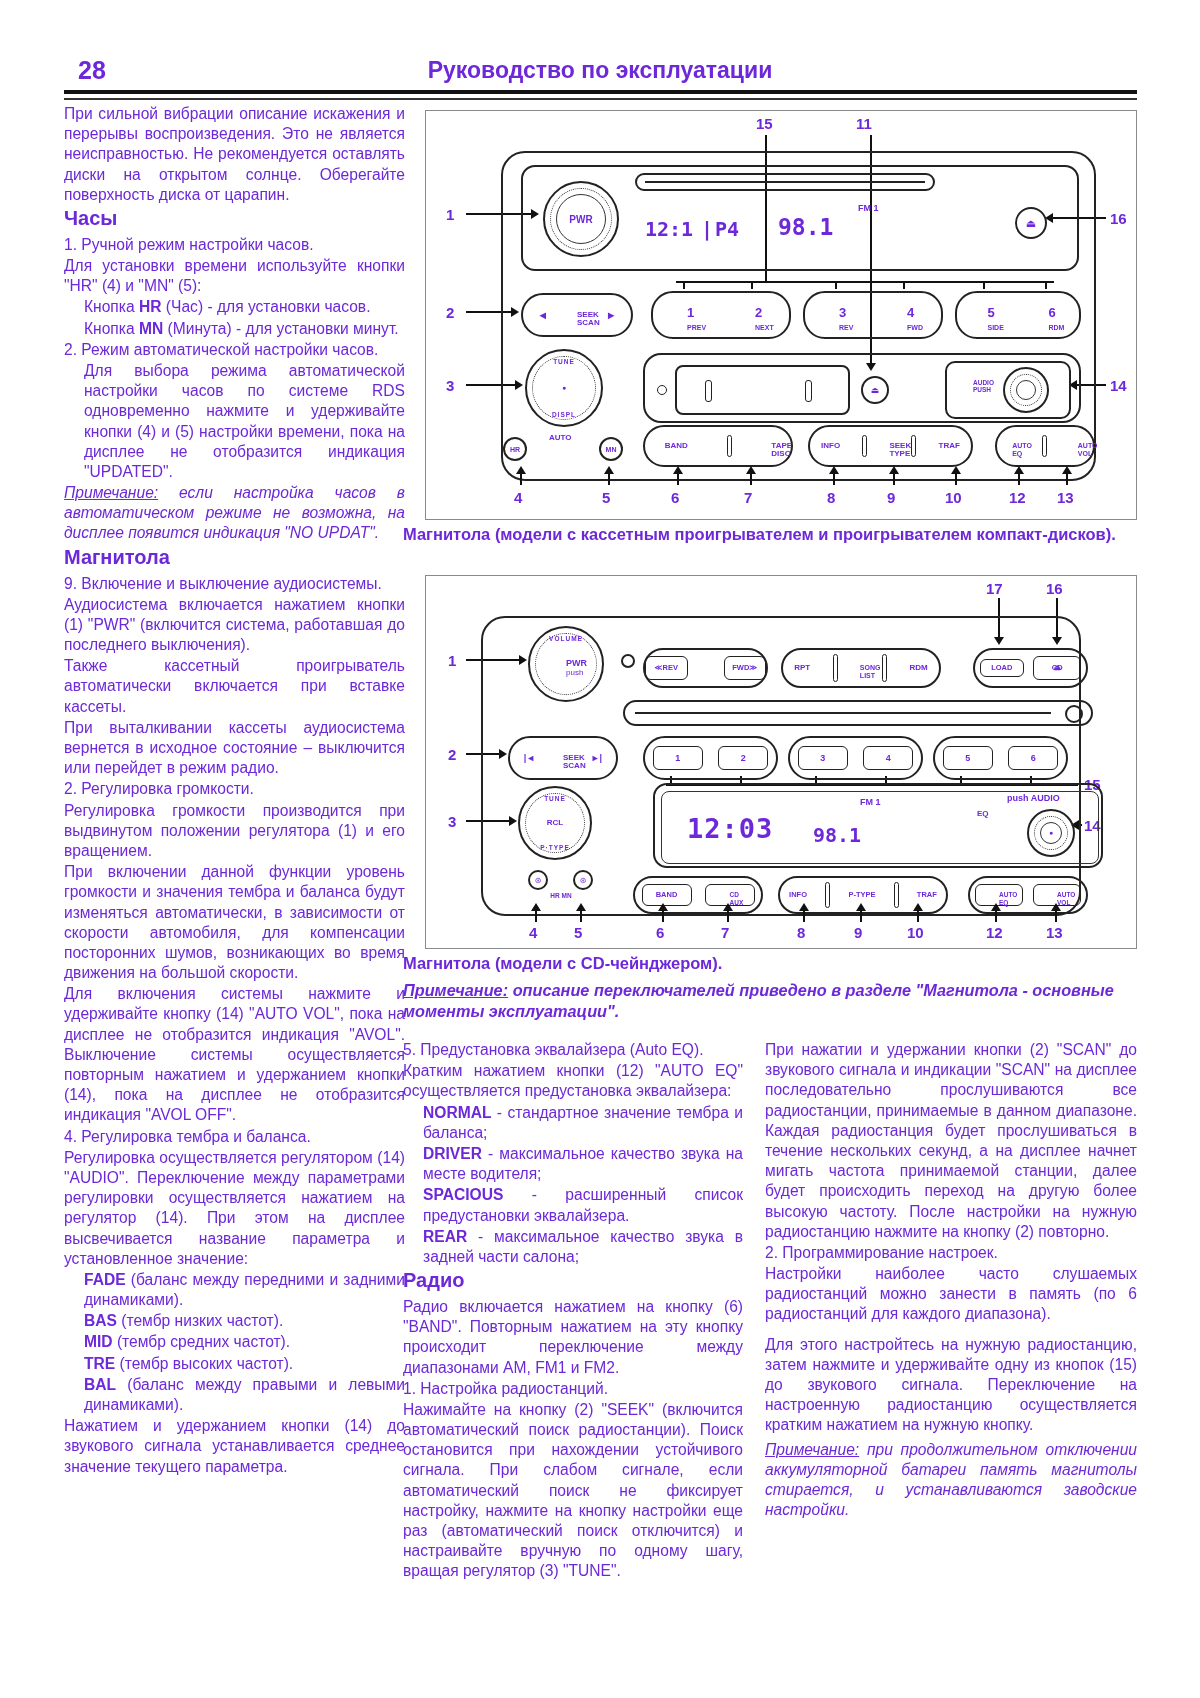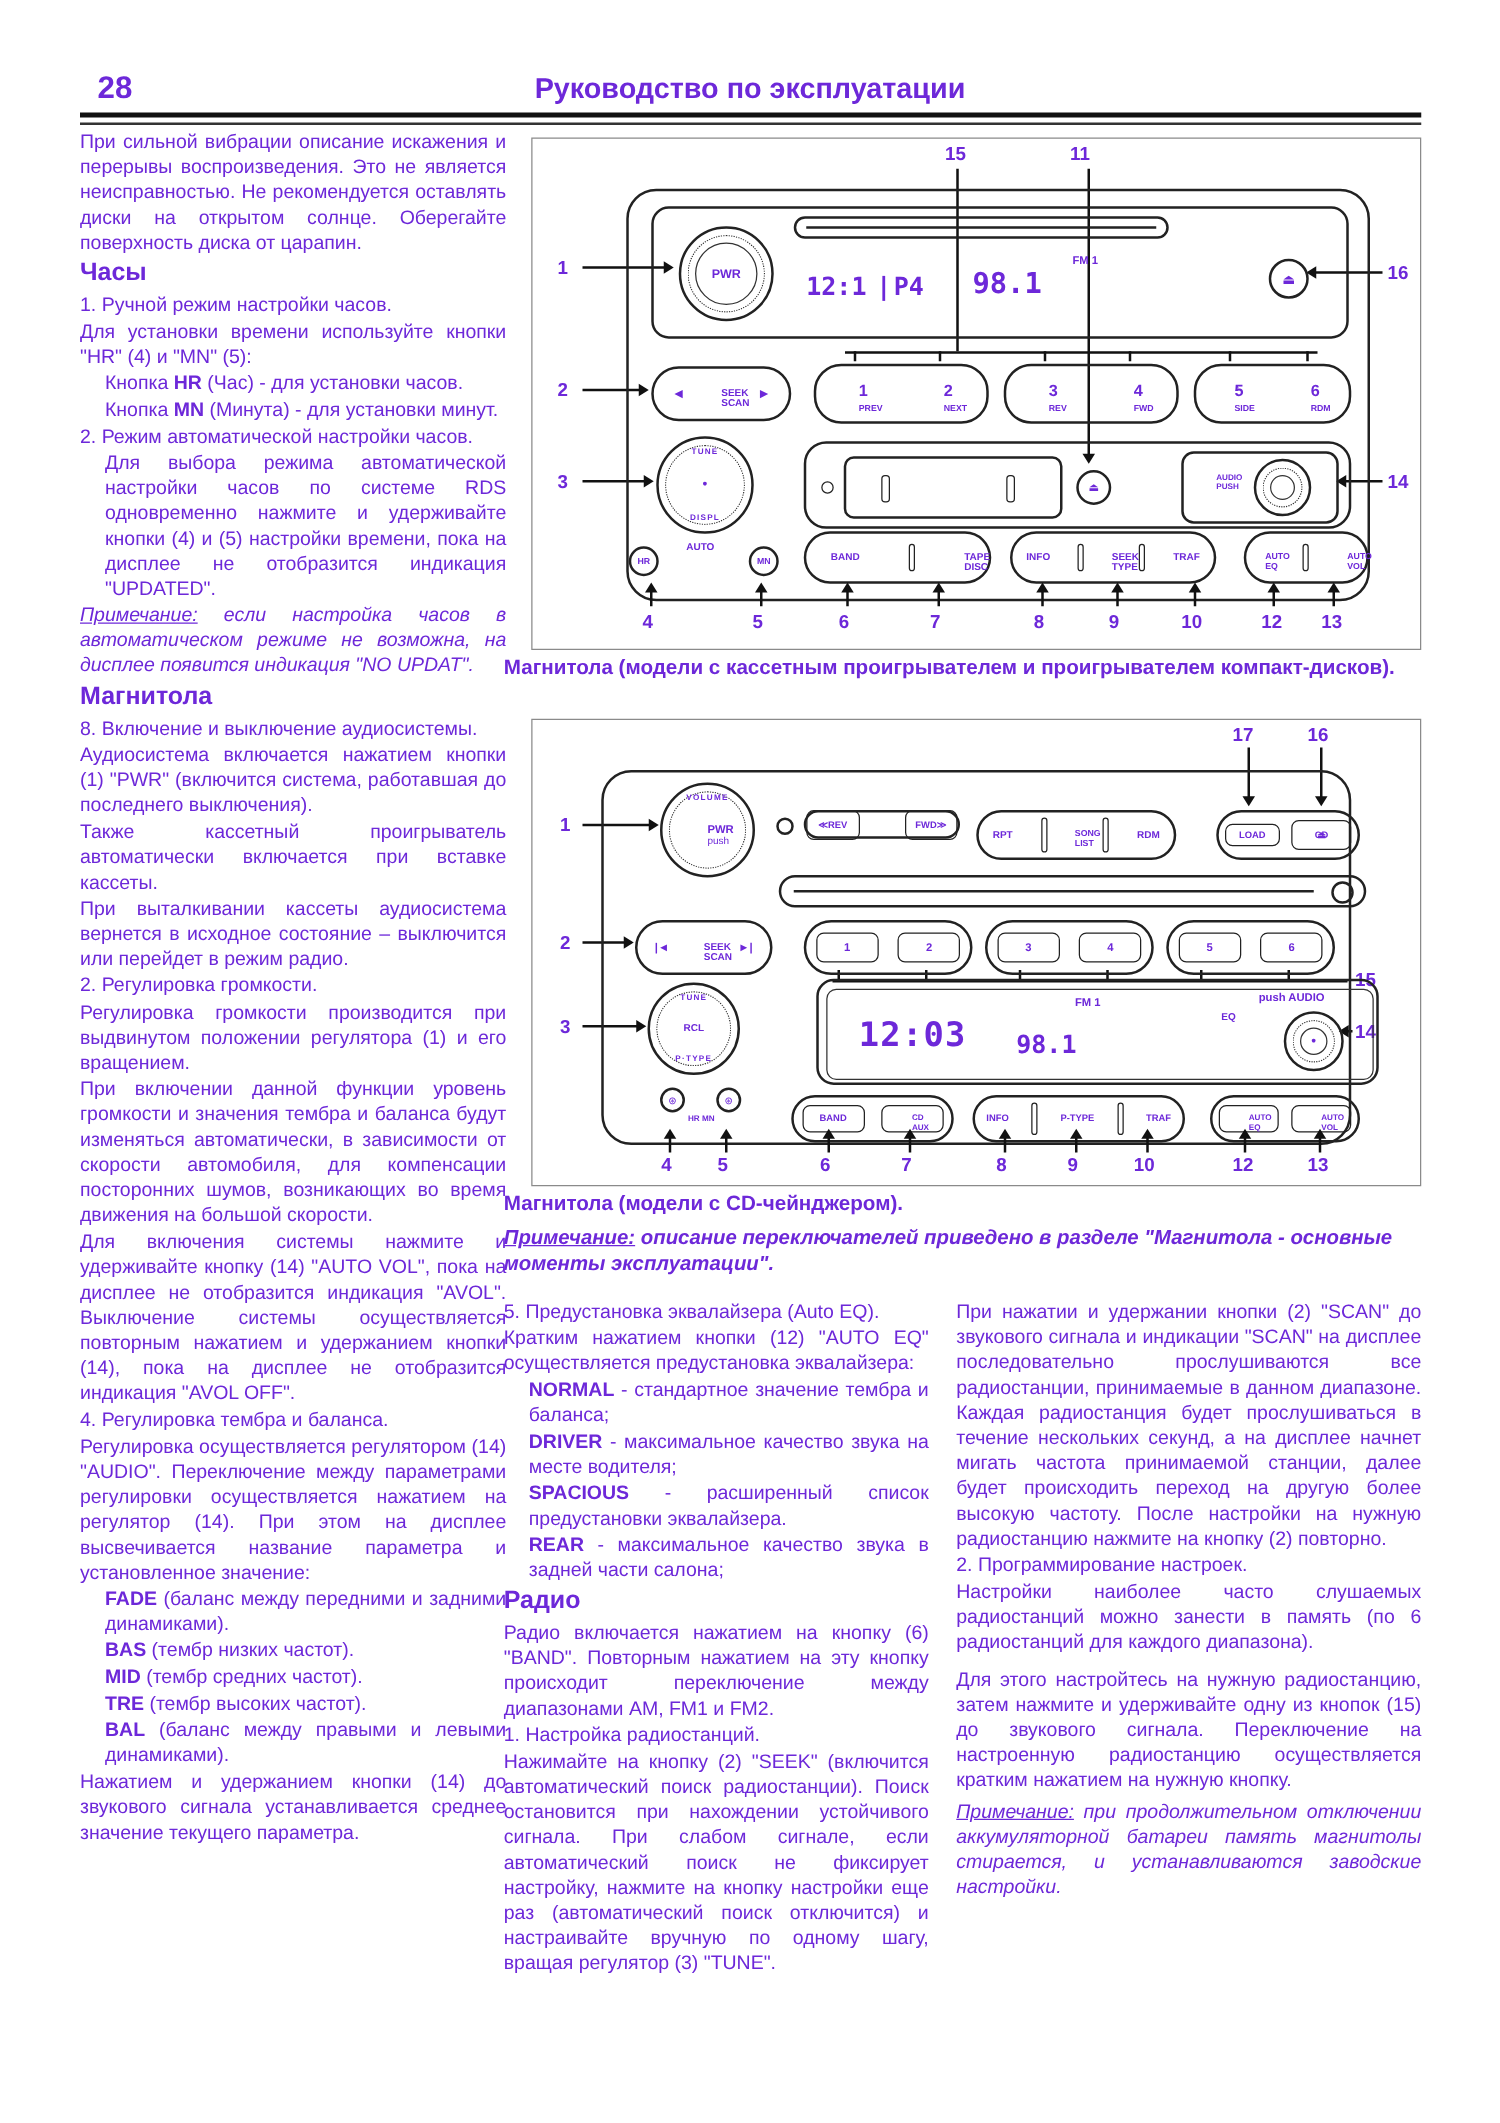--- a/index.html
+++ b/index.html
@@ -70,21 +70,21 @@
     <p class="p">При сильной вибрации описание искажения и перерывы воспроизведения. Это не является неисправностью. Не рекомендуется оставлять диски на открытом солнце. Оберегайте поверхность диска от царапин.</p>
     <h2>Часы</h2>
     <p class="p">1. Ручной режим настройки часов.</p>
     <p class="p">Для установки времени используйте кнопки "HR" (4) и "MN" (5):</p>
     <p class="p ind"><span>Кнопка </span><b>HR</b><span> (Час) - для установки часов.</span></p>
     <p class="p ind"><span>Кнопка </span><b>MN</b><span> (Минута) - для установки минут.</span></p>
     <p class="p">2. Режим автоматической настройки часов.</p>
     <p class="p ind">Для выбора режима автоматической настройки часов по системе RDS одновременно нажмите и удерживайте кнопки (4) и (5) настройки времени, пока на дисплее не отобразится индикация "UPDATED".</p>
     <p class="p note-p"><span class="u-it">Примечание:</span><span class="it"> если настройка часов в автоматическом режиме не возможна, на дисплее появится индикация "NO UPDAT".</span></p>
     <h2>Магнитола</h2>
-    <p class="p">8. Включение и выключение аудиосистемы.</p>
+    <p class="p">9. Включение и выключение аудиосистемы.</p>
     <p class="p">Аудиосистема включается нажатием кнопки (1) "PWR" (включится система, работавшая до последнего выключения).</p>
     <p class="p">Также кассетный проигрыватель автоматически включается при вставке кассеты.</p>
     <p class="p">При выталкивании кассеты аудиосистема вернется в исходное состояние – выключится или перейдет в режим радио.</p>
     <p class="p">2. Регулировка громкости.</p>
     <p class="p">Регулировка громкости производится при выдвинутом положении регулятора (1) и его вращением.</p>
     <p class="p">При включении данной функции уровень громкости и значения тембра и баланса будут изменяться автоматически, в зависимости от скорости автомобиля, для компенсации посторонних шумов, возникающих во время движения на большой скорости.</p>
     <p class="p">Для включения системы нажмите и удерживайте кнопку (14) "AUTO VOL", пока на дисплее не отобразится индикация "AVOL". Выключение системы осуществляется повторным нажатием и удержанием кнопки (14), пока на дисплее не отобразится индикация "AVOL OFF".</p>
     <p class="p">4. Регулировка тембра и баланса.</p>
     <p class="p">Регулировка осуществляется регулятором (14) "AUDIO". Переключение между параметрами регулировки осуществляется нажатием на регулятор (14). При этом на дисплее высвечивается название параметра и установленное значение:</p>
     <p class="p item"><b>FADE</b><span> (баланс между передними и задними динамиками).</span></p>
@@ -315,21 +315,21 @@
         <div class="ring"></div>
         <span class="ringtop">VOLUME</span>
         <span class="ktxt" style="font-size:9px;">
             <span>PWR</span>
             <br>
             <span style="font-weight:normal;font-size:8px;">push</span>
           </span>
       </div>
       <div class="circbtn" style="left:138px;top:36px;width:14px;height:14px;"></div>
 
-      <div class="pill" style="left:160px;top:30px;width:125px;height:23px;gap:36px;">
+      <div class="pill" style="left:160px;top:30px;width:125px;height:40px;gap:36px;">
         <span class="minibtn" style="width:52px;height:24px;font-size:7.5px;font-weight:bold;">≪REV</span>
         <span class="minibtn" style="width:52px;height:24px;font-size:7.5px;font-weight:bold;">FWD≫</span>
       </div>
       <div class="pill" style="left:298px;top:30px;width:160px;height:40px;border-radius:20px;">
         <span class="btxt">RPT</span>
         <span class="divb" style="height:28px;"></span>
         <span class="btxt" style="font-size:7px;">
             <span>SONG</span>
             <br>
             <span>LIST</span>

